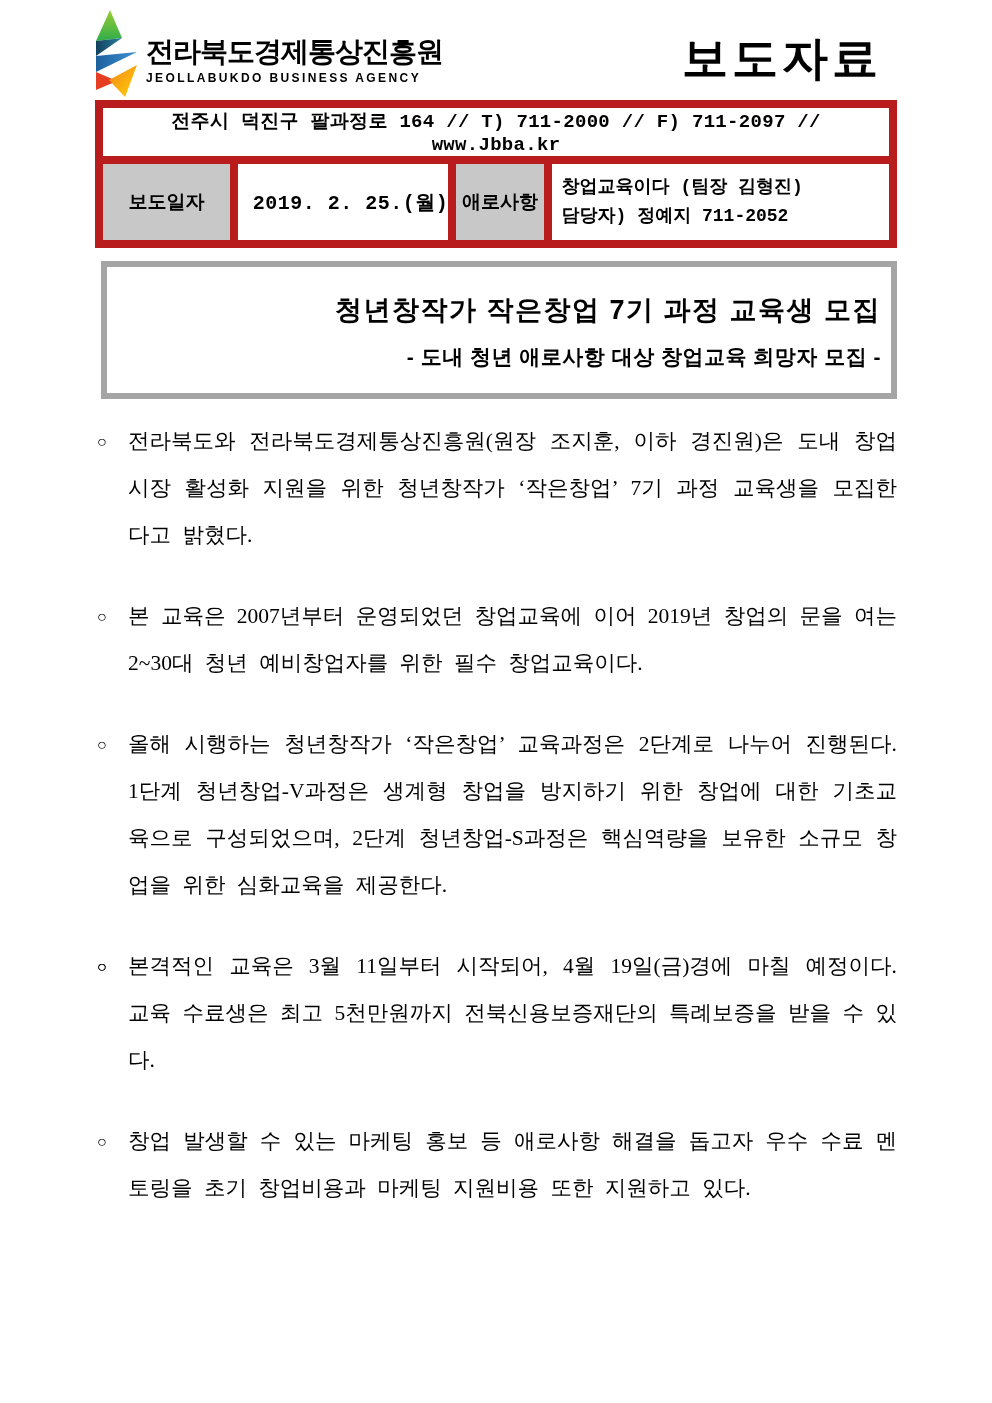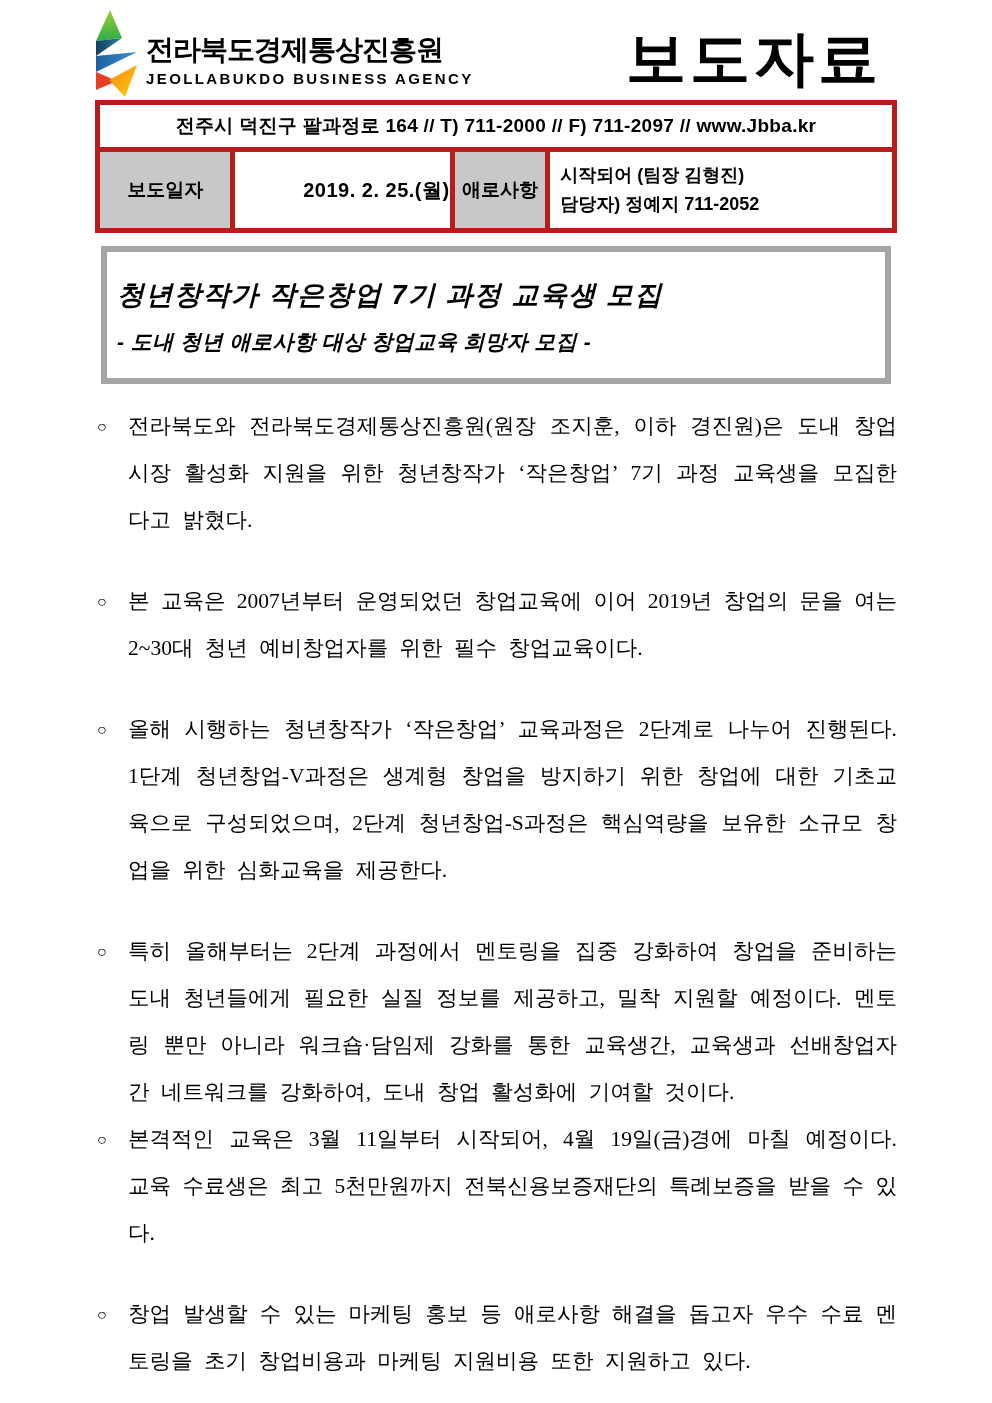--- a/index.html
+++ b/index.html
@@ -32,42 +32,42 @@
   .logo-mark { width: 50px; height: 90px; flex: 0 0 auto; }
   .brand-text { margin-left: 8px; padding-top: 18px; }
   .brand-ko {
     font-size: 28px;
     font-weight: 800;
     letter-spacing: -1px;
     line-height: 1.1;
     white-space: nowrap;
   }
   .brand-en {
-    font-size: 15px;
+    font-size: 12px;
     font-weight: 700;
     letter-spacing: 2.4px;
     margin-top: 4px;
     white-space: nowrap;
   }
   .doc-type {
-    font-size: 60px;
+    font-size: 46px;
     font-weight: 900;
     letter-spacing: 4px;
     padding-top: 14px;
     white-space: nowrap;
   }
 
   
   .info-table {
     width: 100%;
     border-collapse: collapse;
     border: 3px solid #000;
     table-layout: fixed;
   }
-  .info-table td { border: 5px solid #b91c1c; padding: 0; }
+  .info-table td { border: 8px solid #b91c1c; padding: 0; font-family: Liberation Mono, monospace; }
   td.address {
     height: 42px;
     text-align: center;
     vertical-align: middle;
     font-size: 19px;
     font-weight: 700;
     letter-spacing: 0.3px;
   }
   .info-row td { height: 68px; vertical-align: middle; }
   td.label {
@@ -84,25 +84,24 @@
   }
   td.dept-cell {
     font-size: 18px;
     font-weight: 700;
     padding: 4px 6px 4px 10px;
     line-height: 1.6;
   }
 
   
   .title-box {
-    margin: 13px 6px 0 6px;
+    margin: 13px 0 0 6px;
     border: 6px solid var(--title-box-border, #a5a5a5);
-    text-align: left;
+    text-align: right;
     padding: 25px 10px 22px 10px;
-    font-style: italic;
   }
   .main-title {
     font-size: 27px;
     font-weight: 800;
     letter-spacing: 1.5px;
   }
   .sub-title {
     font-size: 21px;
     font-weight: 700;
     letter-spacing: 0.5px;
@@ -184,21 +183,21 @@
       </colgroup>
       <tbody>
           <tr>
         <td class="address" colspan="4">전주시 덕진구 팔과정로 164 // T) 711-2000 // F) 711-2097 //  www.Jbba.kr</td>
       </tr>
       <tr class="info-row">
         <td class="label">보도일자</td>
         <td class="date-cell">2019. 2. 25.(월)</td>
         <td class="label">애로사항</td>
         <td class="dept-cell">
-          <div>시작되어 (팀장 김형진)</div>
+          <div>창업교육이다 (팀장 김형진)</div>
           <div>담당자) 정예지 711-2052</div>
         </td>
       </tr>
     </tbody>
       </table>
 
     <div class="title-box">
       <div class="main-title">청년창작가 작은창업 7기 과정 교육생 모집</div>
       <div class="sub-title">- 도내 청년 애로사항 대상 창업교육 희망자 모집 -</div>
     </div>
@@ -211,21 +210,20 @@
       <p class="para">
         <span class="bullet">○</span>
         <span>본 교육은 2007년부터 운영되었던 창업교육에 이어 2019년 창업의 문을 여는 2~30대 청년 예비창업자를 위한 필수 창업교육이다.</span>
       </p>
       <p class="para">
         <span class="bullet">○</span>
         <span>올해 시행하는 청년창작가 ‘작은창업’ 교육과정은 2단계로 나누어 진행된다. 1단계 청년창업-V과정은 생계형 창업을 방지하기 위한 창업에 대한 기초교육으로 구성되었으며, 2단계 청년창업-S과정은 핵심역량을 보유한 소규모 창업을 위한 심화교육을 제공한다.</span>
       </p>
       <p class="para tight">
         <span class="bullet">○</span>
-        <span>특히 올해부터는 2단계 과정에서 멘토링을 집중 강화하여 창업을 준비하는 도내 청년들에게 필요한 실질 정보를 제공하고, 밀착 지원할 예정이다. 멘토링 뿐만 아니라 워크숍·담임제 강화를 통한 교육생간, 교육생과 선배창업자간 네트워크를 강화하여, 도내 창업 활성화에 기여할 것이다.</span>
       </p>
       <p class="para">
         <span class="bullet">○</span>
         <span>본격적인 교육은 3월 11일부터 시작되어, 4월 19일(금)경에 마칠 예정이다. 교육 수료생은 최고 5천만원까지 전북신용보증재단의 특례보증을 받을 수 있다.</span>
       </p>
       <p class="para">
         <span class="bullet">○</span>
         <span>창업 발생할 수 있는 마케팅 홍보 등 애로사항 해결을 돕고자 우수 수료 멘토링을 초기 창업비용과 마케팅 지원비용 또한 지원하고 있다.</span>
       </p>
     </main>

